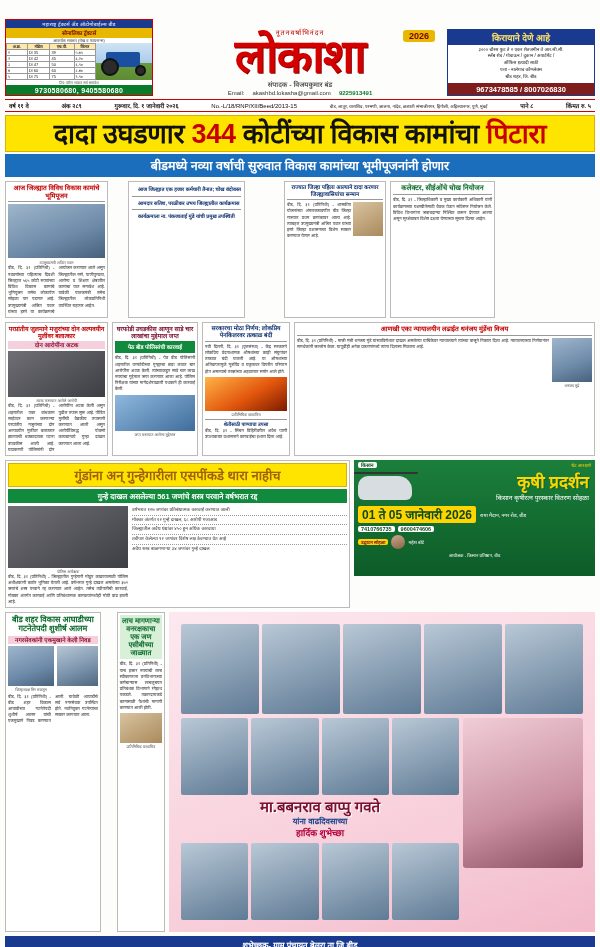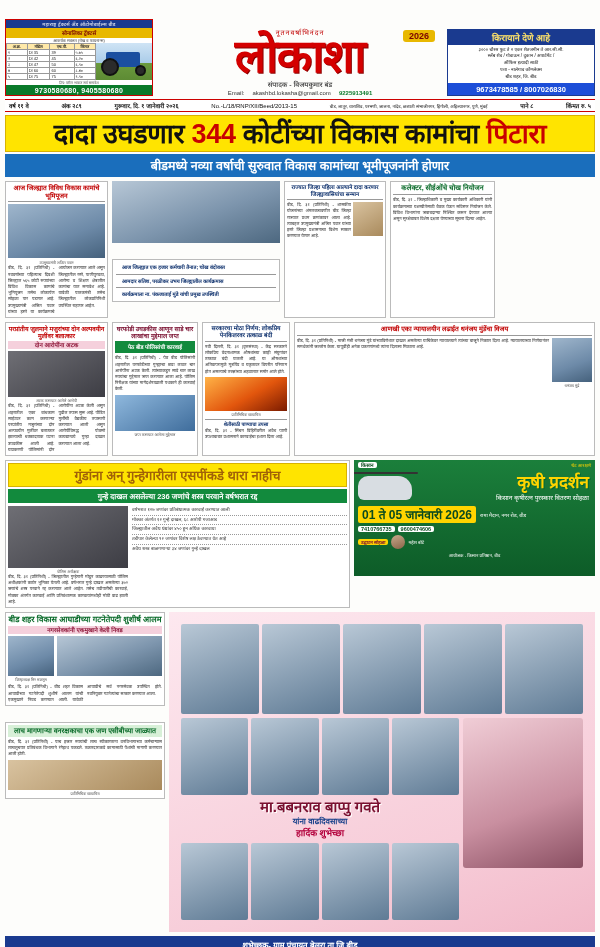--- a/index.html
+++ b/index.html
@@ -134,21 +134,21 @@
   }
   .mh-right-title {
     background: #1a3a8f; color: #ffe36a;
     font-size: 9px; font-weight: bold; text-align: center; padding: 1px 0;
   }
   .mh-right-body {
     flex: 1; font-size: 4.6px; color: #111; padding: 2px 3px; line-height: 1.5;
     text-align: center;
   }
   .mh-right-phone {
-    background: #1d4ed8; color: #fff; font-size: 7.5px; font-weight: bold;
+    background: #7f1d1d; color: #fff; font-size: 7.5px; font-weight: bold;
     text-align: center; padding: 1.5px 0;
   }
 
   
   .datestrip {
     display: flex; align-items: center; justify-content: space-between;
     border-top: 1.5px solid #c00; border-bottom: 1.5px solid #c00;
     margin-top: 3px; padding: 1.5px 4px;
     font-size: 6px; color: #111; background: #fff;
   }
@@ -173,21 +173,21 @@
     color: #fff;
     text-align: center;
     font-size: 12.5px;
     font-weight: bold;
     padding: 3px 0;
     margin-top: 2px;
   }
 
   
   .row { display: flex; gap: 4px; margin-top: 4px; }
-  .col { display: flex; flex-direction: column; gap: 16px; }
+  .col { display: flex; flex-direction: row; gap: 16px; }
   .box { border: 1px solid #bbb; background: #fff; padding: 2px; }
   .hl {
     font-weight: bold; color: #0b2e6b; line-height: 1.15; text-align: center;
   }
   .hl.red { color: #c00000; }
   .hl.green { color: #0a6b2a; }
   .body-text {
     font-size: 4.3px; color: #333; line-height: 1.45; text-align: justify;
     column-gap: 4px;
   }
@@ -447,21 +447,21 @@
           <div class="cap">धनंजय मुंडे</div>
         </div>
       </div>
     </div>
   </div>
 
   <div class="row">
 
     <div class="box" style="width:345px">
       <div class="mini-head" style="font-size:13px;padding:2px 0">गुंडांना अन् गुन्हेगारीला एसपींकडे थारा नाहीच</div>
-      <div class="ribbon-green" style="margin-top:2px;font-size:7.5px">गुन्हे दाखल असलेल्या 236 जणांचे शस्त्र परवाने वर्षभरात रद्द</div>
+      <div class="ribbon-green" style="margin-top:2px;font-size:7.5px">गुन्हे दाखल असलेल्या 561 जणांचे शस्त्र परवाने वर्षभरात रद्द</div>
       <div style="display:flex;gap:4px;margin-top:3px">
         <div style="width:120px">
           <div class="photo ph-dark" style="height:62px"></div>
           <div class="cap">पोलिस अधीक्षक</div>
           <div class="body-text">बीड, दि. ३१ (प्रतिनिधी) - जिल्ह्यातील गुन्हेगारी मोडून काढण्यासाठी पोलिस अधीक्षकांनी कठोर भूमिका घेतली आहे. वर्षभरात गुन्हे दाखल असलेल्या ३७२ जणांचे शस्त्र परवाने रद्द करण्यात आले आहेत. तसेच तडीपारीची कारवाई, मोक्का अंतर्गत कारवाई आणि प्रतिबंधात्मक कारवायांमध्येही मोठी वाढ झाली आहे.</div>
         </div>
         <div style="flex:1">
           <div class="body-text" style="font-size:4.6px;line-height:1.9;border-bottom:.5px dotted #999">वर्षभरात १२७ जणांवर प्रतिबंधात्मक कारवाई करण्यात आली</div>
           <div class="body-text" style="font-size:4.6px;line-height:1.9;border-bottom:.5px dotted #999">मोक्का अंतर्गत १२ गुन्हे दाखल, ६८ आरोपी गजाआड</div>
           <div class="body-text" style="font-size:4.6px;line-height:1.9;border-bottom:.5px dotted #999">जिल्ह्यातील अवैध धंद्यांवर ४५० हून अधिक कारवाया</div>

